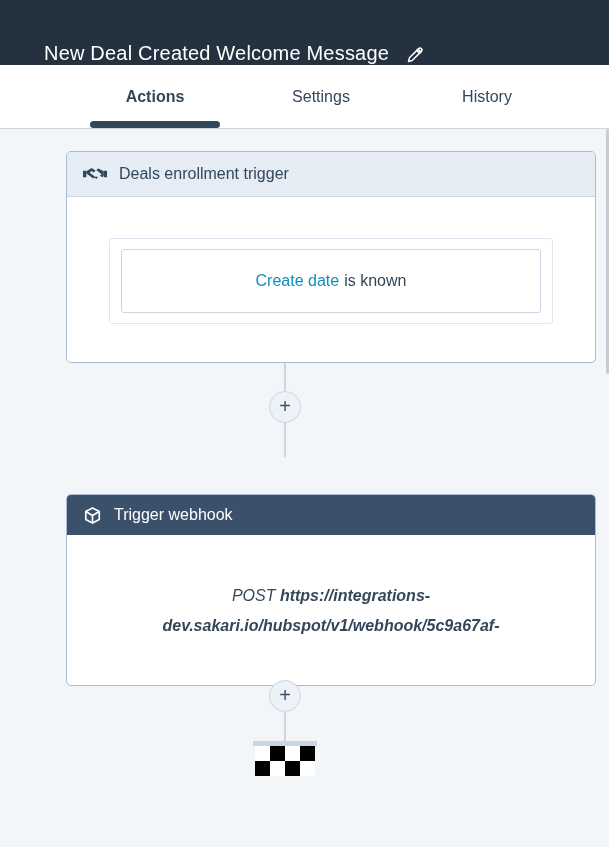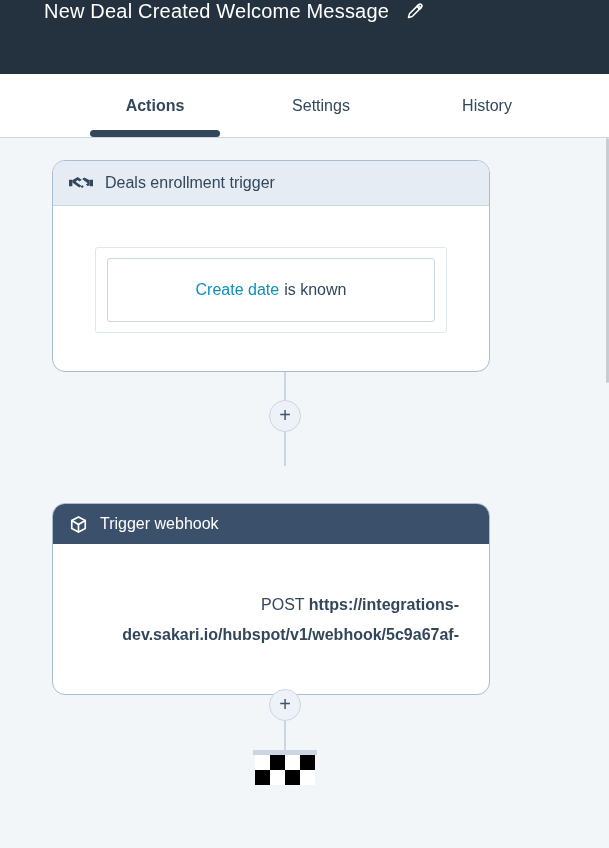--- a/index.html
+++ b/index.html
@@ -5,63 +5,63 @@
   :root{
     --titlebar-bg:#243240; --webhook-header-bg:#3b506b; --trigger-header-bg:#e5ecf4;
     --canvas-bg:#f2f6f9; --card-border:#a9bcd1; --connector:#cbd6e2;
     --text-dark:#33475b; --accent-link:#0d8fbe; --white:#ffffff;
   }
   *{margin:0;padding:0;box-sizing:border-box;}
   html,body{width:609px;height:848px;overflow:hidden;background:#fff;
     font-family:"Liberation Sans","DejaVu Sans",sans-serif;}
 
   
-  .titlebar{height:74px;background:var(--titlebar-bg);display:flex;align-items:flex-start;
+  .titlebar{height:65px;background:var(--titlebar-bg);display:flex;align-items:flex-end;
     padding-left:44px;}
   .titlebar .title{color:#fff;font-size:20px;font-weight:500;letter-spacing:.2px;}
   .titlebar .pencil{margin-left:16px;display:flex;align-items:center;cursor:pointer;}
 
   
   .tabbar{height:64px;background:#fff;border-bottom:1px solid var(--connector);
     display:flex;align-items:center;position:relative;gap:36px;}
   .tab{width:130px;text-align:center;font-size:16px;color:var(--text-dark);cursor:pointer;}
   .tab:first-of-type{margin-left:90px;}
   .tab.active{font-weight:700;}
   .tab-underline{position:absolute;left:90px;bottom:0;width:130px;height:7px;
     background:var(--text-dark);border-radius:4px;}
 
   
   .canvas{position:relative;height:718px;background:var(--canvas-bg);}
 
   .connector{position:absolute;left:284px;width:2px;background:var(--connector);}
   .line1{top:234px;height:94px;}
   .line2{top:520px;height:92px;}
 
-  .card{position:absolute;left:52px;width:438px;border:1px solid var(--card-border);
-    border-radius:13px;background:#fff;overflow:hidden;}
+  .card{position:absolute;left:66px;width:530px;border:1px solid var(--card-border);
+    border-radius:5px;background:#fff;overflow:hidden;}
   .trigger-card{top:22px;height:212px;}
   .webhook-card{top:328px;height:192px;margin-top:37px;}
 
   .card-header{display:flex;align-items:center;gap:12px;padding:0 16px;font-size:16px;}
   .card-header.light{height:45px;background:var(--trigger-header-bg);
     border-bottom:1px solid var(--connector);color:var(--text-dark);}
   .card-header.dark{height:40px;background:var(--webhook-header-bg);color:#fff;}
   .card-header .hicon{display:flex;align-items:center;}
 
   .trigger-body{height:166px;padding:41px 42px 40px;}
   .filter-group{height:86px;border:1px solid #dde7f1;border-radius:3px;padding:10px 11px;
     background:#fff;}
   .condition-box{height:64px;border:1px solid var(--connector);border-radius:3px;
     background:#fff;display:flex;align-items:center;justify-content:center;
     font-size:16px;color:var(--text-dark);cursor:pointer;}
   .prop-link{color:var(--accent-link);margin-right:5px;cursor:pointer;}
 
   .webhook-body{height:151px;display:flex;flex-direction:column;justify-content:center;
-    text-align:right;font-size:16px;line-height:30px;color:var(--text-dark);
-    padding:2px 30px;}
+    text-align:center;font-size:16px;line-height:30px;color:var(--text-dark);
+    padding:2px 30px;font-style:italic;}
   .url-part{font-weight:700;}
 
   .plus-btn{position:absolute;left:269px;width:32px;height:32px;border-radius:50%;
     background:#edf2f8;border:1px solid var(--connector);color:#3e536b;font-size:20px;
     font-weight:400;line-height:1;display:flex;align-items:center;justify-content:center;
     cursor:pointer;font-family:inherit;padding-bottom:2px;}
   .plus1{top:262px;}
   .plus2{top:551px;}
 
   .flag-bar{position:absolute;left:253px;top:612px;width:64px;height:5px;

